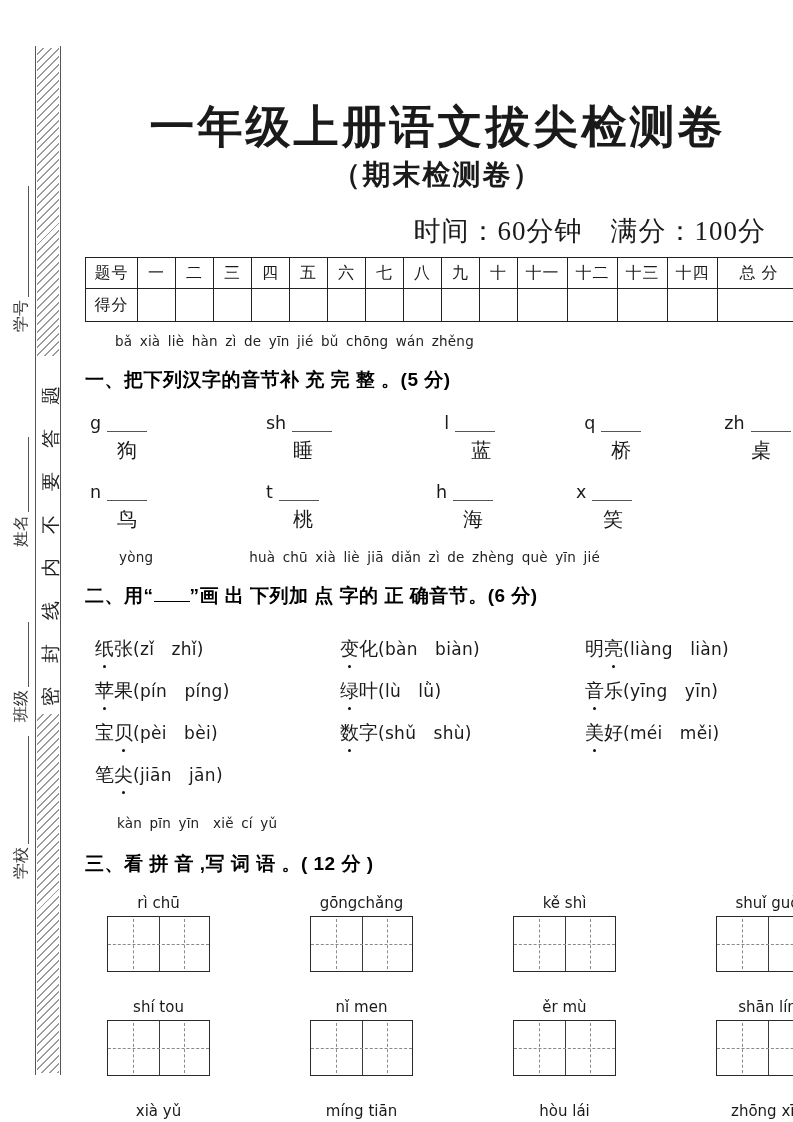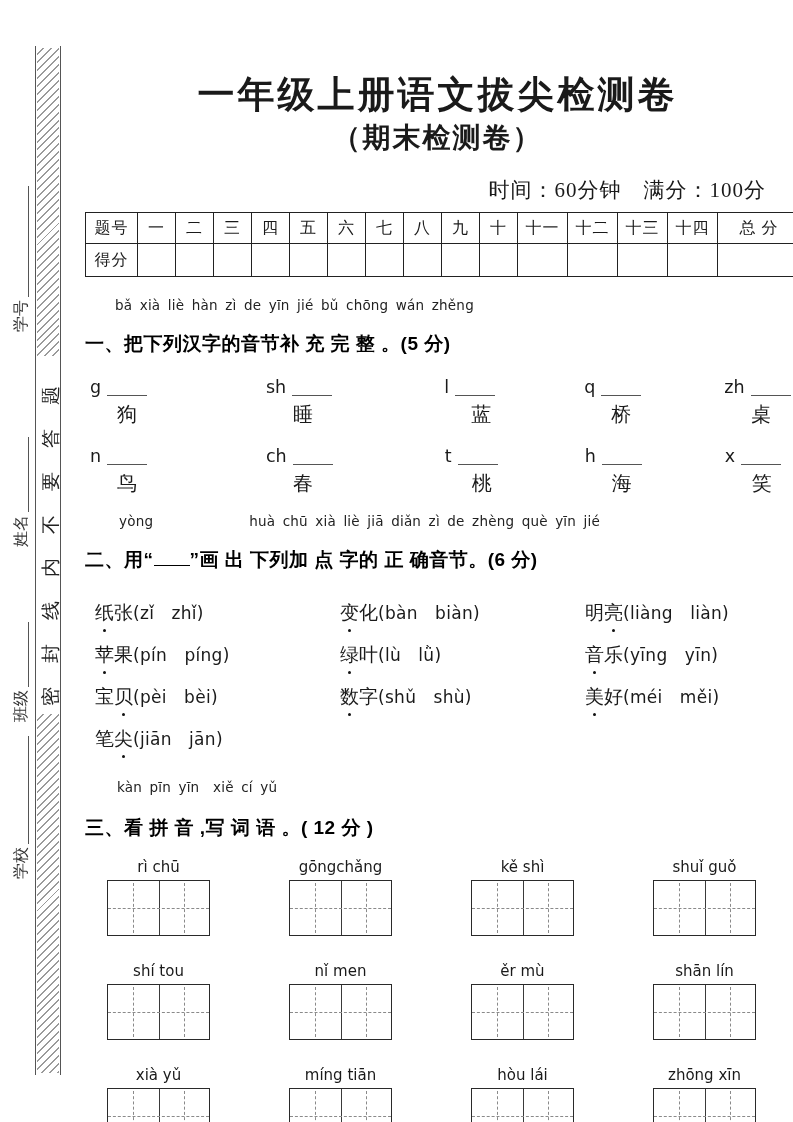--- a/index.html
+++ b/index.html
@@ -27,36 +27,36 @@
   .hatch-bottom{top:668px;bottom:2px;}
   .seal-text{
     position:absolute;left:38px;top:716px;width:357px;height:22px;
     transform:rotate(-90deg);transform-origin:0 0;
     font-size:19px;letter-spacing:24px;color:#222;white-space:nowrap;
     padding-left:10px;box-sizing:border-box;
     font-family:"Liberation Serif","DejaVu Serif",serif;
   }
   
   .main{position:absolute;left:85px;top:0;width:705px;}
-  .title{margin-top:74px;text-align:center;font-size:37px;font-weight:700;letter-spacing:3px;line-height:1.15;}
+  .title{margin-top:102px;text-align:center;font-size:45px;font-weight:700;letter-spacing:3px;line-height:1.15;}
   .subtitle{margin-top:4px;text-align:center;font-size:28px;font-weight:700;letter-spacing:2px;line-height:1.2;}
-  .meta{margin-top:22px;text-align:right;padding-right:24px;font-size:21px;letter-spacing:1px;}
+  .meta{margin-top:22px;text-align:right;padding-right:24px;font-size:27px;letter-spacing:1px;}
   
   table.score{border-collapse:collapse;width:100%;margin-top:8px;table-layout:fixed;}
   table.score td{
     border:1.4px solid #222;text-align:center;font-size:16px;
     height:30px;padding:0;letter-spacing:1px;overflow:hidden;
   }
   table.score tr:last-child td{height:32px;}
   
   .pyline{
     font-family:"DejaVu Sans",sans-serif;font-size:13.5px;color:#222;
     word-spacing:3px;letter-spacing:.2px;
   }
-  .py1{margin-top:20px;margin-left:30px;}
+  .py1{margin-top:11px;margin-left:30px;}
   .py2{margin-top:16px;margin-left:34px;}
   .py3{margin-top:26px;margin-left:32px;}
   .py-gap{display:inline-block;width:96px;}
   
   .sect-h{
     font-family:"Liberation Sans","DejaVu Sans",sans-serif;
     font-weight:700;font-size:19px;letter-spacing:.5px;margin-top:18px;color:#000;
   }
   .h-blank{display:inline-block;width:36px;border-bottom:1.6px solid #000;height:14px;}
   
@@ -78,21 +78,21 @@
     row-gap:14px;margin-top:26px;padding-left:10px;
   }
   .s2-item{font-size:19px;line-height:27px;white-space:nowrap;}
   .zc{position:relative;display:inline-block;}
   .zc.dotted::after{
     content:"";position:absolute;left:50%;margin-left:-1.8px;bottom:-6px;
     width:3.6px;height:3.6px;border-radius:50%;background:#111;
   }
   .s2-opts{font-family:"DejaVu Sans",sans-serif;font-size:17px;letter-spacing:.3px;}
   
-  .s3-row{display:flex;gap:79px;padding-left:22px;margin-top:17px;margin-bottom:26px;}
+  .s3-row{display:flex;gap:100px;padding-left:22px;margin-top:17px;margin-bottom:26px;}
   .s3-row + .s3-row{margin-top:12px;}
   .s3-cell{width:103px;}
   .s3-py{
     text-align:center;font-family:"DejaVu Sans",sans-serif;
     font-size:15px;margin-bottom:4px;white-space:nowrap;
   }
   .wbox{position:relative;width:103px;height:56px;border:1.7px solid #2a2a2a;box-sizing:border-box;}
   .wbox .vsolid{position:absolute;left:50%;top:0;bottom:0;width:0;border-left:1.3px solid #3a3a3a;}
   .wbox .hdash{position:absolute;left:0;right:0;top:50%;height:0;border-top:1px dashed #8a8a8a;}
   .wbox .vdash{position:absolute;top:2px;bottom:2px;width:0;border-left:1px dashed #8a8a8a;}
@@ -236,27 +236,20 @@
     <div class="s1-row second">
       <div class="s1-item">
         <div class="s1-top">
             <span class="s1-initial">n</span>
             <span class="s1-blank"></span>
           </div>
         <div class="s1-char">鸟</div>
       </div>
       <div class="s1-item">
         <div class="s1-top">
-            <span class="s1-initial">ch</span>
-            <span class="s1-blank"></span>
-          </div>
-        <div class="s1-char">春</div>
-      </div>
-      <div class="s1-item">
-        <div class="s1-top">
             <span class="s1-initial">t</span>
             <span class="s1-blank"></span>
           </div>
         <div class="s1-char">桃</div>
       </div>
       <div class="s1-item">
         <div class="s1-top">
             <span class="s1-initial">h</span>
             <span class="s1-blank"></span>
           </div>

